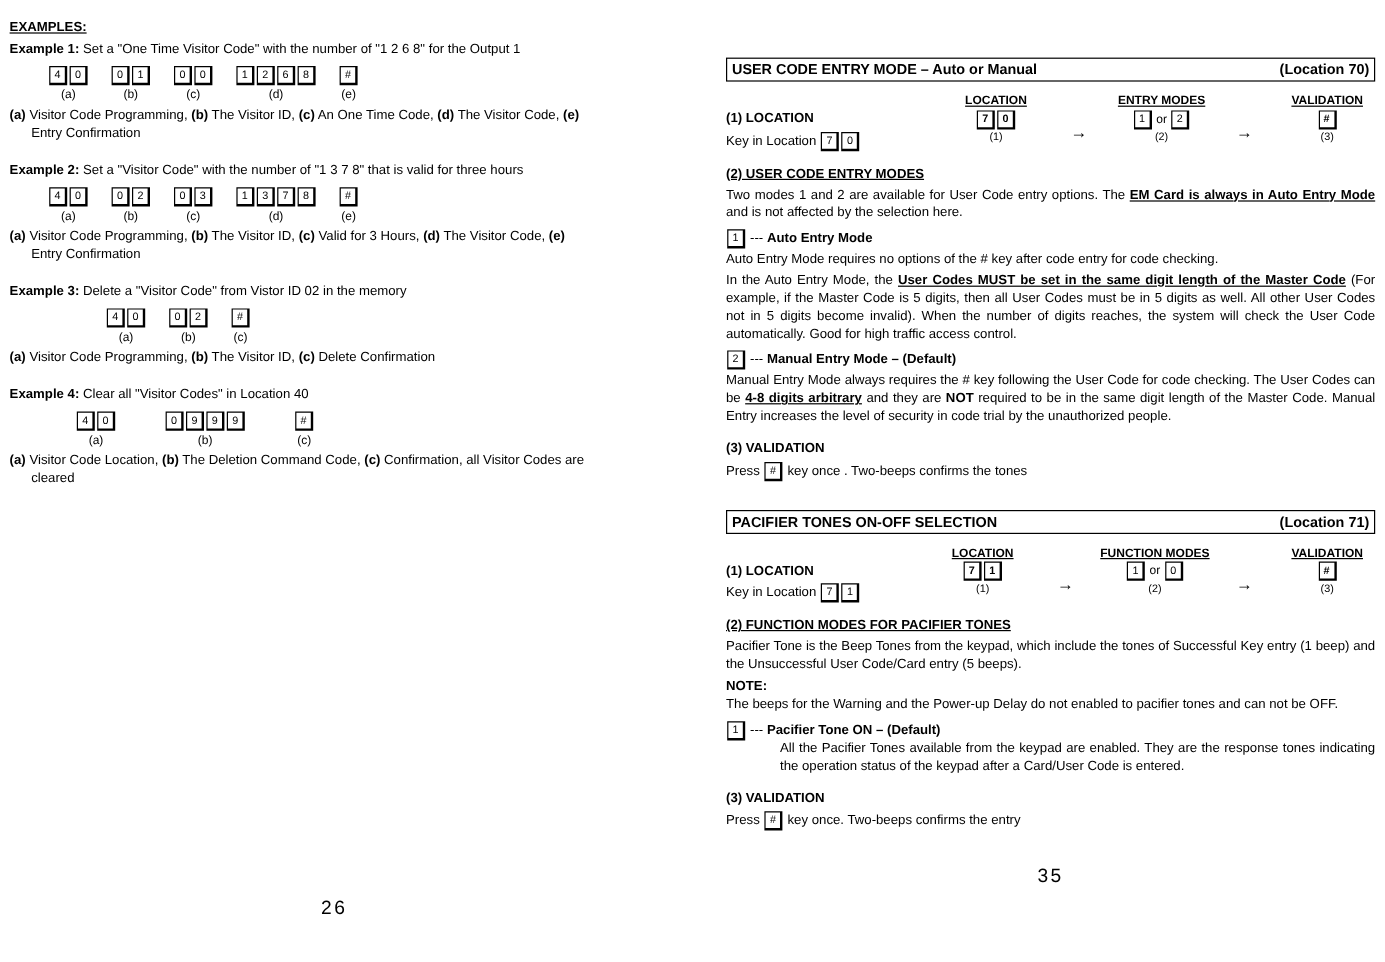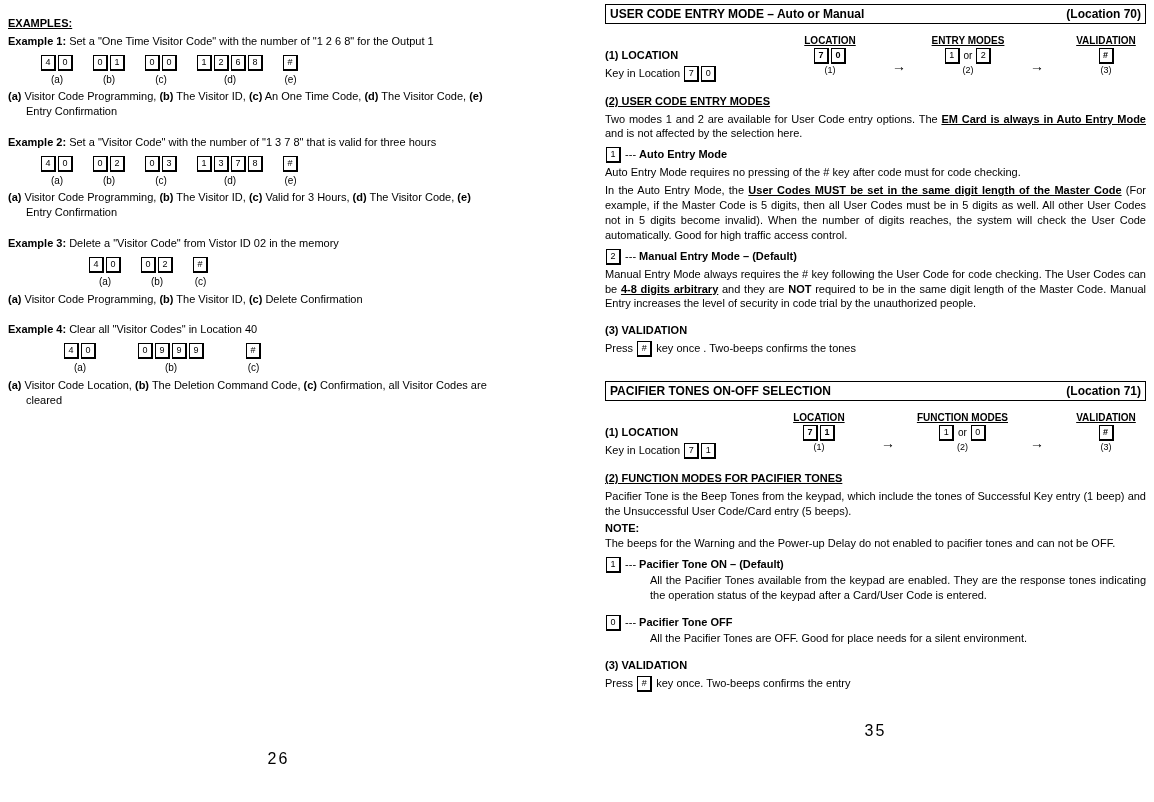--- a/index.html
+++ b/index.html
@@ -16,20 +16,21 @@
     width: 1154px;
     height: 802px;
   }
   .col {
     width: 50%;
     padding: 4px 28px 4px 8px;
     box-sizing: border-box;
   }
   .col.right {
     padding: 4px 8px 4px 28px;
+    margin-top: 44px;
   }
   .section-title {
     border: 1.5px solid #000;
     padding: 1px 4px;
     font-weight: bold;
     font-size: 12px;
     display: flex;
     justify-content: space-between;
     margin-bottom: 10px;
   }
@@ -185,21 +186,21 @@
 
     <div class="subhead-noline bold" style="margin-top:-30px">(1) LOCATION</div>
     <p><span>Key in Location</span> <span class="keybox">7</span><span class="keybox">0</span></p>
 
     <div class="subhead">(2) USER CODE ENTRY MODES</div>
     <p class="just"><span>Two modes 1 and 2 are available for User Code entry options. The </span><span class="bold underline">EM Card is always in Auto Entry Mode</span><span> and is not affected by the selection here.</span></p>
 
     <div class="modeitem">
       <span class="keybox">1</span><span> --- </span><span class="bold">Auto Entry Mode</span>
     </div>
-    <p class="modebody just">Auto Entry Mode requires no pressing of the # key after code must for code checking.</p>
+    <p class="modebody just">Auto Entry Mode requires no options of the # key after code entry for code checking.</p>
     <p class="modebody just"><span>In the Auto Entry Mode, the </span><span class="bold underline">User Codes MUST be set in the same digit length of the Master Code</span><span> (For example, if the Master Code is 5 digits, then all User Codes must be in 5 digits as well. All other User Codes not in 5 digits become invalid). When the number of digits reaches, the system will check the User Code automatically. Good for high traffic access control.</span></p>
 
     <div class="modeitem">
       <span class="keybox">2</span><span> --- </span><span class="bold">Manual Entry Mode – (Default)</span>
     </div>
     <p class="modebody just"><span>Manual Entry Mode always requires the # key following the User Code for code checking. The User Codes can be </span><span class="bold underline">4-8 digits arbitrary</span><span> and they are </span><span class="bold">NOT</span><span> required to be in the same digit length of the Master Code. Manual Entry increases the level of security in code trial by the unauthorized people.</span></p>
 
     <div class="subhead-noline bold">(3) VALIDATION</div>
     <p><span>Press </span><span class="keybox">#</span><span> key once . Two-beeps confirms the tones</span></p>
 
@@ -233,24 +234,20 @@
 
     <div class="subhead">(2) FUNCTION MODES FOR PACIFIER TONES</div>
     <p class="just">Pacifier Tone is the Beep Tones from the keypad, which include the tones of Successful Key entry (1 beep) and the Unsuccessful User Code/Card entry (5 beeps).</p>
     <p><span class="bold">NOTE:</span><br><span class="just" style="display:block">The beeps for the Warning and the Power-up Delay do not enabled to pacifier tones and can not be OFF.</span></p>
 
     <div class="modeitem">
       <span class="keybox">1</span><span> --- </span><span class="bold">Pacifier Tone ON – (Default)</span>
       <div class="optindent just">All the Pacifier Tones available from the keypad are enabled. They are the response tones indicating the operation status of the keypad after a Card/User Code is entered.</div>
     </div>
 
-    <div class="modeitem" style="margin-top:12px">
-      <span class="keybox">0</span><span> --- </span><span class="bold">Pacifier Tone OFF</span>
-      <div class="optindent just">All the Pacifier Tones are OFF. Good for place needs for a silent environment.</div>
-    </div>
 
     <div class="subhead-noline bold">(3) VALIDATION</div>
     <p><span>Press </span><span class="keybox">#</span><span> key once. Two-beeps confirms the entry</span></p>
 
     <div class="pgno">35</div>
   </div>
 
 </div>
 
 </body></html>

